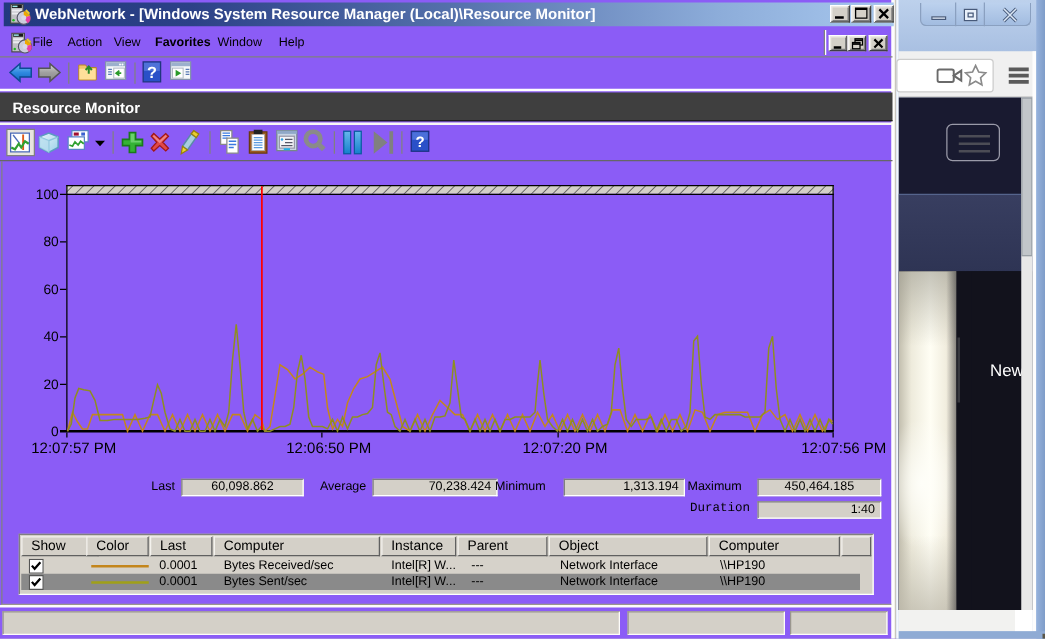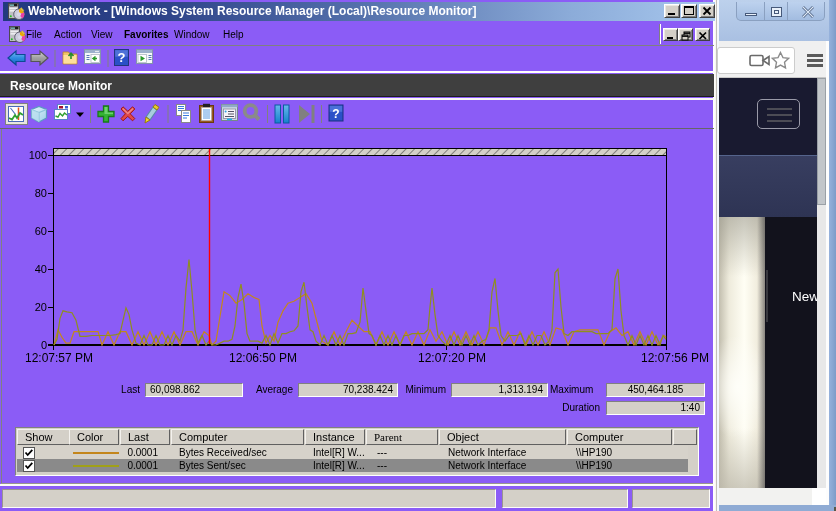--- a/index.html
+++ b/index.html
@@ -271,46 +271,46 @@
   </g>
 
   <polyline points="54,215.0 58,199.8 62,207.4 66,213.1 70,213.1 74,201.7 80,201.7 86,201.7 92,201.7 98,201.7 102,215.0 108,201.7 114,215.0 120,201.7 126,201.7 132,215.0 138,201.7 144,215.0 150,201.7 156,215.0 162,201.7 168,215.0 174,201.7 180,215.0 186,201.7 192,201.7 198,215.0 204,201.7 209,205.5 212,215.0 216,211.2 220,186.5 224,161.8 230,165.6 236,173.2 242,169.4 248,163.7 254,167.5 259,169.4 262,196.0 266,213.1 270,205.5 274,211.2 278,192.2 283,180.8 288,173.2 294,171.3 300,167.5 306,163.7 312,173.2 318,196.0 322,211.2 328,215.0 334,201.7 340,215.0 346,201.7 352,190.3 358,196.0 364,201.7 370,201.7 376,215.0 382,201.7 388,215.0 394,201.7 400,215.0 406,201.7 412,215.0 418,201.7 424,215.0 430,199.8 436,211.2 442,201.7 448,215.0 454,201.7 460,215.0 466,201.7 472,215.0 478,201.7 484,215.0 490,197.9 496,197.9 502,215.0 508,201.7 514,215.0 520,201.7 526,215.0 532,201.7 538,215.0 544,201.7 550,215.0 556,197.9 562,199.8 568,215.0 574,201.7 580,199.8 586,199.8 592,199.8 598,199.8 604,215.0 610,201.7 616,197.9 622,205.5 628,201.7 634,215.0 640,201.7 646,215.0 652,201.7 658,215.0 664,205.5 666,207.4" fill="none" stroke="#c4861c" stroke-width="1.2"></polyline>
   <polyline points="54,215.0 57,209.3 60,188.4 63,180.8 67,181.8 72,182.7 76,190.3 80,206.4 86,206.4 92,205.5 98,205.5 104,205.5 110,205.5 116,204.6 120,203.6 123,190.3 126,177.9 129,184.6 132,199.8 136,213.1 140,215.0 144,205.5 148,215.0 152,215.0 156,205.5 160,215.0 164,215.0 168,205.5 172,215.0 176,205.5 180,211.2 183,199.8 186,158.0 189,129.5 192,161.8 195,199.8 198,213.1 202,205.5 206,215.0 209,211.2 212,215.0 216,215.0 220,213.1 224,211.2 228,211.2 232,209.3 235,196.0 238,167.5 241,154.2 244,173.2 247,203.6 250,211.2 254,211.2 258,211.2 262,213.1 266,205.5 270,215.0 274,203.6 278,213.1 282,203.6 286,203.6 290,201.7 294,200.8 298,196.0 301,161.8 304,152.3 307,177.0 310,199.8 313,201.7 316,211.2 320,215.0 324,205.5 328,215.0 332,205.5 336,215.0 340,205.5 344,215.0 348,203.6 352,203.6 356,202.7 360,192.2 363,158.0 366,180.8 369,203.6 372,205.5 376,215.0 380,205.5 384,215.0 388,205.5 392,215.0 396,205.5 400,215.0 404,205.5 408,205.5 412,203.6 416,203.6 420,203.6 424,203.6 428,199.8 430,177.0 432,158.0 435,184.6 438,205.5 442,211.2 446,215.0 450,205.5 454,215.0 458,205.5 462,215.0 466,205.5 470,215.0 474,205.5 478,215.0 482,211.2 486,209.3 489,199.8 492,161.8 495,148.5 498,180.8 501,205.5 505,211.2 509,205.5 513,205.5 517,205.5 521,203.6 525,215.0 529,205.5 533,215.0 537,205.5 541,205.5 545,215.0 549,211.2 552,199.8 555,142.8 558,139.0 561,177.0 564,203.6 568,205.5 572,201.7 576,201.7 580,201.7 584,201.7 588,201.7 592,201.7 596,203.6 600,203.6 604,203.6 608,203.6 612,199.8 615,148.5 618,139.0 621,180.8 624,205.5 628,215.0 632,205.5 636,215.0 640,205.5 644,215.0 648,205.5 652,215.0 656,205.5 660,215.0 663,205.5 666,209.3" fill="none" stroke="#8e8e20" stroke-width="1.2"></polyline>
 
   <line x1="209.5" y1="19" x2="209.5" y2="214" stroke="#ff0000" stroke-width="1.4"></line>
 </svg></div>
 
   <div class="abs t11" style="left:90px;top:384px;width:50px;text-align:right;">Last</div>
   <div class="abs sunkbox" style="left:145px;top:383px;width:98px;height:14px;">
-      <div class="t11" style="text-align:left;padding:0 4px;line-height:12px;">60,098.862</div>
+      <div class="t11" style="text-align:center;padding:0 4px;line-height:12px;">60,098.862</div>
     </div>
   <div class="abs t11" style="left:243px;top:384px;width:50px;text-align:right;">Average</div>
   <div class="abs sunkbox" style="left:298px;top:383px;width:100px;height:14px;">
       <div class="t11" style="text-align:right;padding:0 4px;line-height:12px;">70,238.424</div>
     </div>
-  <div class="abs t11" style="left:396px;top:384px;width:50px;text-align:right;">Minimum</div>
+  <div class="abs t11" style="left:396px;top:384px;width:50px;text-align:left;">Minimum</div>
   <div class="abs sunkbox" style="left:451px;top:383px;width:97px;height:14px;">
       <div class="t11" style="text-align:right;padding:0 4px;line-height:12px;">1,313.194</div>
     </div>
   <div class="abs t11" style="left:550px;top:384px;width:50px;text-align:left;">Maximum</div>
   <div class="abs sunkbox" style="left:606px;top:383px;width:99px;height:14px;">
       <div class="t11" style="text-align:center;padding:0 4px;line-height:12px;">450,464.185</div>
     </div>
-  <div class="abs t11" style="left:550px;top:402px;width:50px;text-align:right;">Duration</div>
+  <div class="abs t11" style="left:550px;top:402px;width:50px;text-align:right;font-family:Liberation Mono, monospace;">Duration</div>
   <div class="abs sunkbox" style="left:606px;top:401px;width:99px;height:14px;">
       <div class="t11" style="text-align:right;padding:0 4px;line-height:12px;">1:40</div>
     </div>
 
   <div class="abs" id="legend" style="left:15px;top:427px;width:684px;height:49px;border:1px solid #808080;border-bottom-color:#fff;border-right-color:#fff;background:#d4d0c8;">
       <div class="abs hcell" style="left:1px;top:1px;width:62px;height:16px;"><span style="padding-left:7px;">Show</span></div>
       <div class="abs hcell" style="left:53px;top:1px;width:50px;height:16px;"><span style="padding-left:7px;">Color</span></div>
       <div class="abs hcell" style="left:104px;top:1px;width:50px;height:16px;"><span style="padding-left:7px;">Last</span></div>
       <div class="abs hcell" style="left:155px;top:1px;width:133px;height:16px;"><span style="padding-left:7px;">Computer</span></div>
       <div class="abs hcell" style="left:289px;top:1px;width:60px;height:16px;"><span style="padding-left:7px;">Instance</span></div>
-      <div class="abs hcell" style="left:350px;top:1px;width:72px;height:16px;"><span style="padding-left:7px;font-family:Liberation Serif, serif;">Parent</span></div>
+      <div class="abs hcell" style="left:350px;top:1px;width:72px;height:16px;"><span style="padding-left:7px;">Parent</span></div>
       <div class="abs hcell" style="left:423px;top:1px;width:127px;height:16px;"><span style="padding-left:7px;">Object</span></div>
       <div class="abs hcell" style="left:551px;top:1px;width:105px;height:16px;"><span style="padding-left:7px;">Computer</span></div>
       <div class="abs hcell" style="left:657px;top:1px;width:24px;height:16px;"><span style="padding-left:7px;"></span></div>
       <div class="abs" style="left:1px;top:18px;width:671px;height:13px;background:#d6d2ca;color:#000;">
         <svg class="abs" style="left:6px;top:1px;" width="12" height="12" viewBox="0 0 12 12">
           <rect x="0.5" y="0.5" width="11" height="11" fill="#fff" stroke="#555"></rect>
           <path d="M2.5 5.5 L4.7 8 L9.3 2.8" fill="none" stroke="#000" stroke-width="1.8"></path>
         </svg>
         <div class="abs" style="left:56px;top:6px;width:46px;height:2px;background:#c4861c;"></div>
         <div class="abs t11" style="left:104px;top:0px;width:37px;text-align:right;line-height:13px;">0.0001</div>

